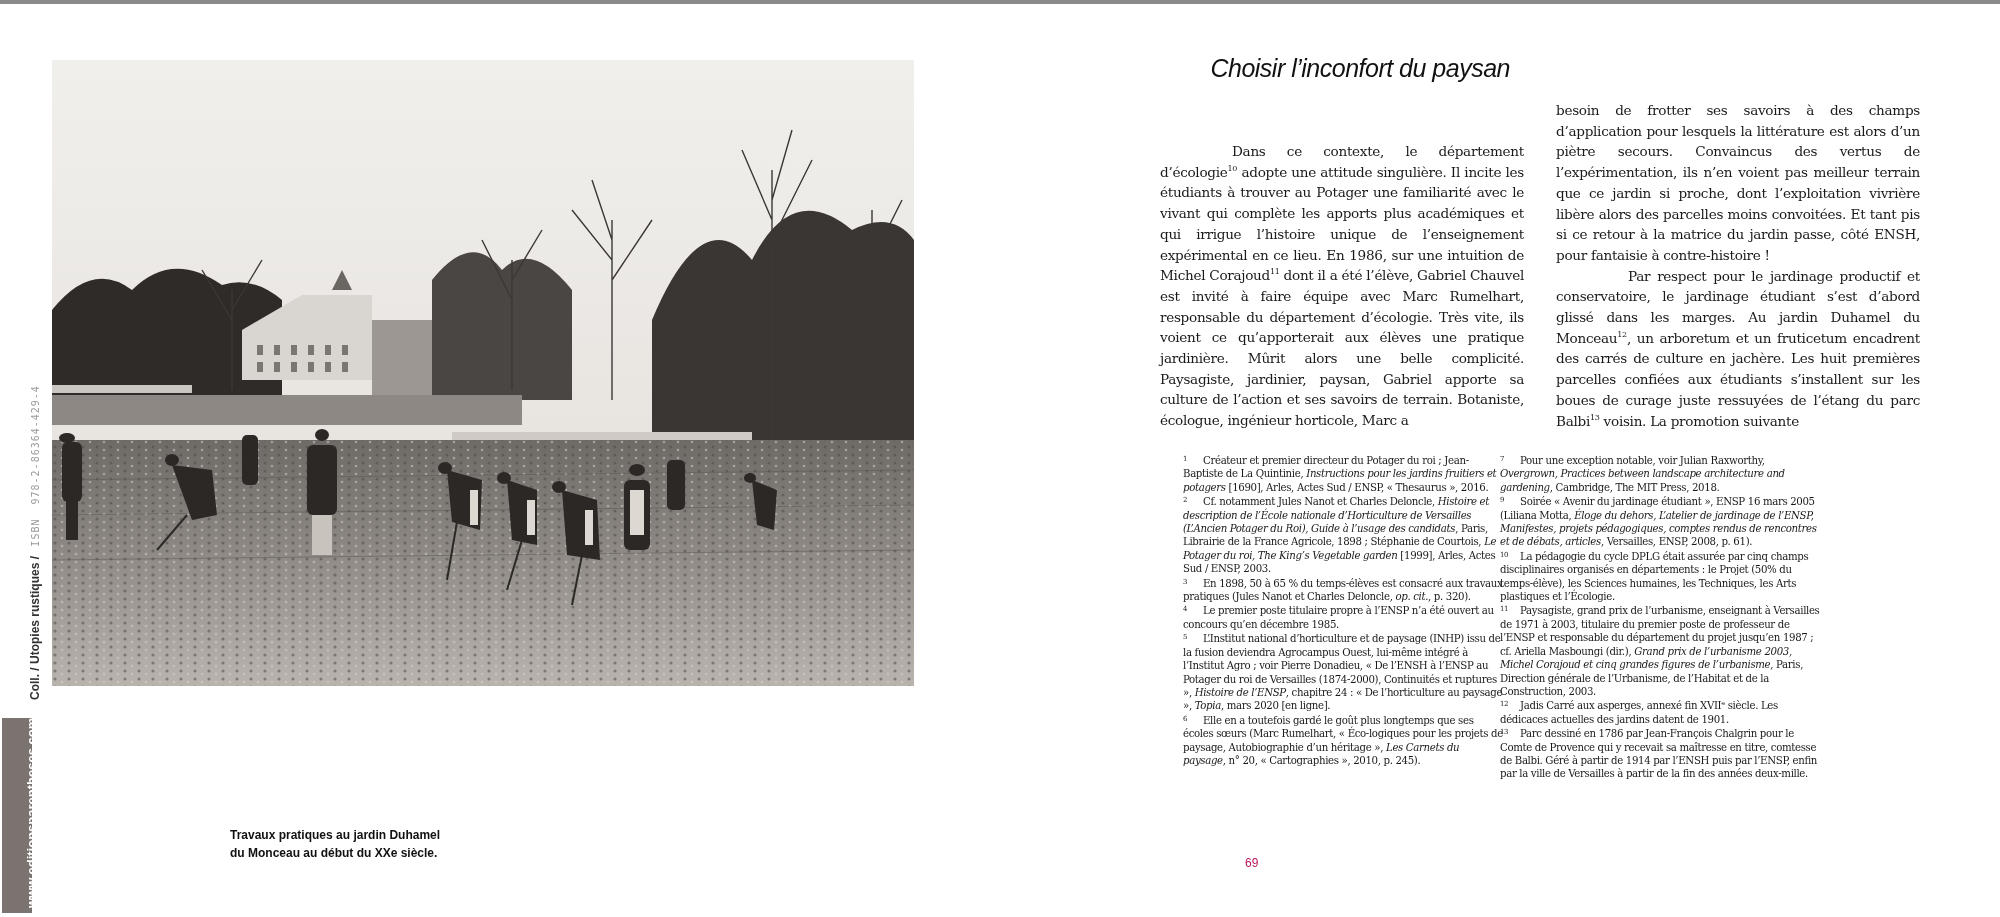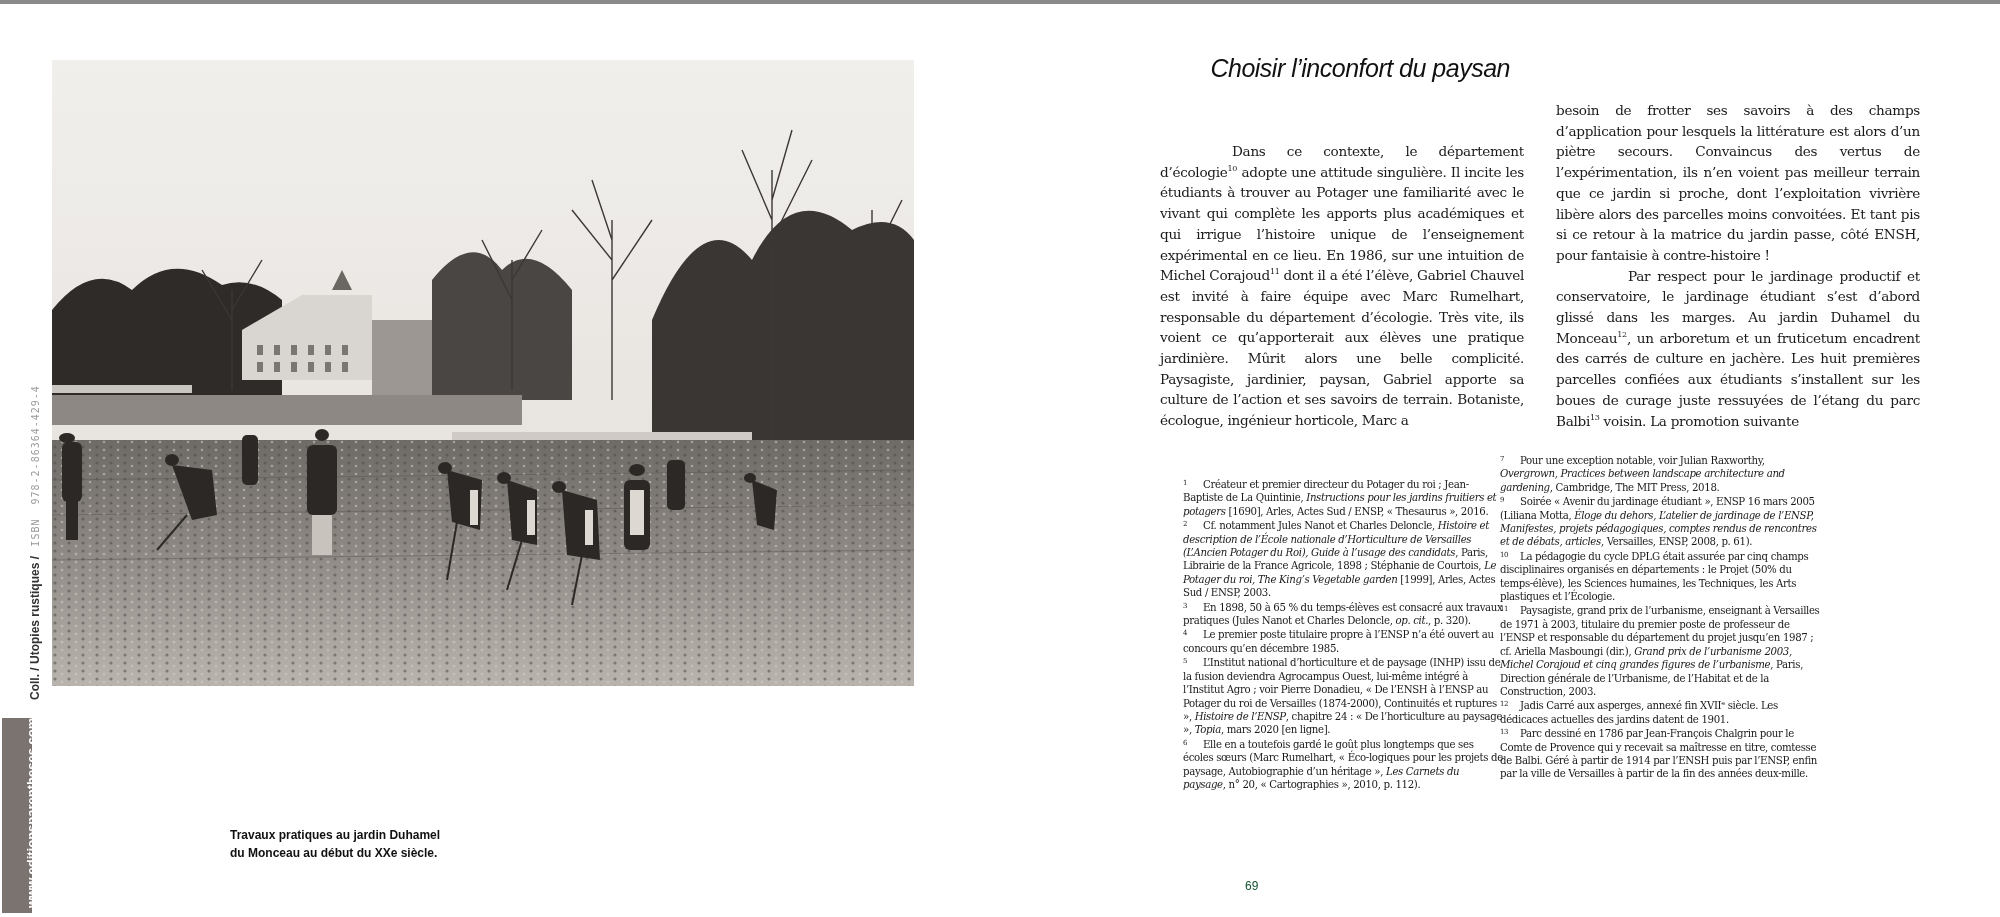--- a/index.html
+++ b/index.html
@@ -63,27 +63,27 @@
   .col-right { left: 1556px; top: 56px; }
   .col p { margin: 0; }
   .col p.indent { text-indent: 72px; }
   sup { font-size: 8px; line-height: 0; vertical-align: 6px; }
 
   .notes {
     position: absolute; top: 453px; width: 320px;
     font-family: "DejaVu Serif", serif; font-size: 10.2px; line-height: 13.4px;
     color: #1a1a1a; letter-spacing: -0.35px;
   }
-  .notes-left { left: 1183px; margin-top: 24px; }
+  .notes-left { left: 1183px; }
   .notes-right { left: 1500px; }
   .note { margin: 0; }
   .note .num { font-size: 7px; vertical-align: 3px; display: inline-block; width: 20px; }
   .page-number {
-    position: absolute; left: 1245px; top: 879px;
-    font-family: "Liberation Sans", sans-serif; font-size: 12px; color: #14532d;
+    position: absolute; left: 1245px; top: 856px;
+    font-family: "Liberation Sans", sans-serif; font-size: 12px; color: #be185d;
   }
   i { font-style: italic; }
 </style>
 </head>
 <body>
 
 <div class="top-rule"></div>
 
 <div class="spine">
   <div class="spine-text">
@@ -209,21 +209,21 @@
   <p>besoin de frotter ses savoirs à des champs d’application pour lesquels la littérature est alors d’un piètre secours. Convaincus des vertus de l’expérimentation, ils n’en voient pas meilleur terrain que ce jardin si proche, dont l’exploitation vivrière libère alors des parcelles moins convoitées. Et tant pis si ce retour à la matrice du jardin passe, côté ENSH, pour fantaisie à contre-histoire !</p>
   <p class="indent"><span>Par respect pour le jardinage productif et conservatoire, le jardinage étudiant s’est d’abord glissé dans les marges. Au jardin Duhamel du Monceau</span><sup>12</sup><span>, un arboretum et un fruticetum encadrent des carrés de culture en jachère. Les huit premières parcelles confiées aux étudiants s’installent sur les boues de curage juste ressuyées de l’étang du parc Balbi</span><sup>13</sup><span> voisin. La promotion suivante</span></p>
 </div>
 
 <div class="notes notes-left">
     <p class="note"><span class="num">1</span><span>Créateur et premier directeur du Potager du roi ; Jean-Baptiste de La Quintinie, </span><i>Instructions pour les jardins fruitiers et potagers</i><span> [1690], Arles, Actes Sud / ENSP, « Thesaurus », 2016.</span></p>
     <p class="note"><span class="num">2</span><span>Cf. notamment Jules Nanot et Charles Deloncle, </span><i>Histoire et description de l’École nationale d’Horticulture de Versailles (L’Ancien Potager du Roi), Guide à l’usage des candidats</i><span>, Paris, Librairie de la France Agricole, 1898 ; Stéphanie de Courtois, </span><i>Le Potager du roi, The King’s Vegetable garden</i><span> [1999], Arles, Actes Sud / ENSP, 2003.</span></p>
     <p class="note"><span class="num">3</span><span>En 1898, 50 à 65 % du temps-élèves est consacré aux travaux pratiques (Jules Nanot et Charles Deloncle, </span><i>op. cit.</i><span>, p. 320).</span></p>
     <p class="note"><span class="num">4</span><span>Le premier poste titulaire propre à l’ENSP n’a été ouvert au concours qu’en décembre 1985.</span></p>
     <p class="note"><span class="num">5</span><span>L’Institut national d’horticulture et de paysage (INHP) issu de la fusion deviendra Agrocampus Ouest, lui-même intégré à l’Institut Agro ; voir Pierre Donadieu, « De l’ENSH à l’ENSP au Potager du roi de Versailles (1874-2000), Continuités et ruptures », </span><i>Histoire de l’ENSP</i><span>, chapitre 24 : « De l’horticulture au paysage », </span><i>Topia</i><span>, mars 2020 [en ligne].</span></p>
-    <p class="note"><span class="num">6</span><span>Elle en a toutefois gardé le goût plus longtemps que ses écoles sœurs (Marc Rumelhart, « Éco-logiques pour les projets de paysage, Autobiographie d’un héritage », </span><i>Les Carnets du paysage</i><span>, n° 20, « Cartographies », 2010, p. 112).</span></p>
+    <p class="note"><span class="num">6</span><span>Elle en a toutefois gardé le goût plus longtemps que ses écoles sœurs (Marc Rumelhart, « Éco-logiques pour les projets de paysage, Autobiographie d’un héritage », </span><i>Les Carnets du paysage</i><span>, n° 20, « Cartographies », 2010, p. 245).</span></p>
   </div>
 <div class="notes notes-right">
     <p class="note"><span class="num">7</span><span>Pour une exception notable, voir Julian Raxworthy, </span><i>Overgrown, Practices between landscape architecture and gardening</i><span>, Cambridge, The MIT Press, 2018.</span></p>
     <p class="note"><span class="num">9</span><span>Soirée « Avenir du jardinage étudiant », ENSP 16 mars 2005 (Liliana Motta, </span><i>Éloge du dehors, L’atelier de jardinage de l’ENSP, Manifestes, projets pédagogiques, comptes rendus de rencontres et de débats, articles</i><span>, Versailles, ENSP, 2008, p. 61).</span></p>
     <p class="note"><span class="num">10</span><span>La pédagogie du cycle DPLG était assurée par cinq champs disciplinaires organisés en départements : le Projet (50% du temps-élève), les Sciences humaines, les Techniques, les Arts plastiques et l’Écologie.</span></p>
     <p class="note"><span class="num">11</span><span>Paysagiste, grand prix de l’urbanisme, enseignant à Versailles de 1971 à 2003, titulaire du premier poste de professeur de l’ENSP et responsable du département du projet jusqu’en 1987 ; cf. Ariella Masboungi (dir.), </span><i>Grand prix de l’urbanisme 2003, Michel Corajoud et cinq grandes figures de l’urbanisme</i><span>, Paris, Direction générale de l’Urbanisme, de l’Habitat et de la Construction, 2003.</span></p>
     <p class="note"><span class="num">12</span><span>Jadis Carré aux asperges, annexé fin XVIIᵉ siècle. Les dédicaces actuelles des jardins datent de 1901.</span></p>
     <p class="note"><span class="num">13</span><span>Parc dessiné en 1786 par Jean-François Chalgrin pour le Comte de Provence qui y recevait sa maîtresse en titre, comtesse de Balbi. Géré à partir de 1914 par l’ENSH puis par l’ENSP, enfin par la ville de Versailles à partir de la fin des années deux-mille.</span></p>
   </div>
 

